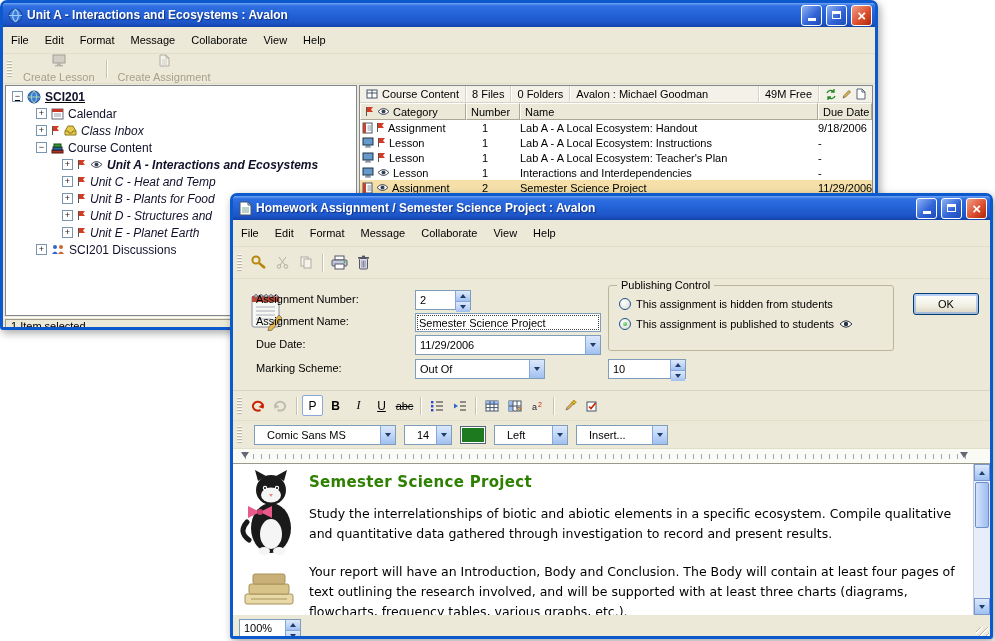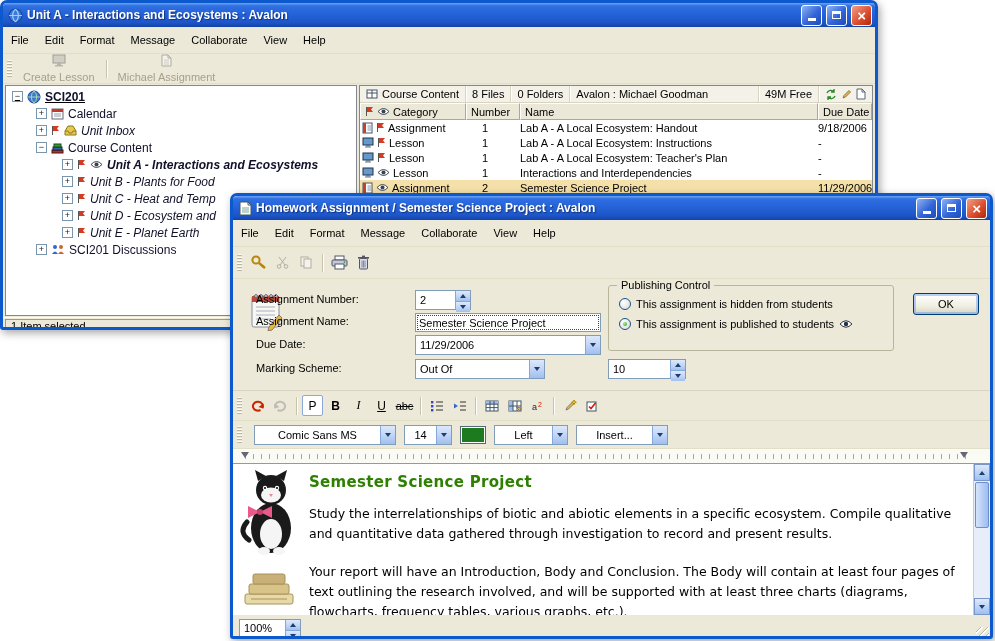--- a/index.html
+++ b/index.html
@@ -72,21 +72,21 @@
 .radio { width:12px; height:12px; border-radius:50%; border:1px solid #1D5489; background:radial-gradient(circle at 35% 35%, #fff, #D8D8D0); position:relative; flex:0 0 auto; }
 .radio.checked::after { content:""; position:absolute; left:3px; top:3px; width:4px; height:4px; border-radius:50%; background:radial-gradient(circle at 35% 35%, #A8F0A0, #1C9A1C); }
 .okbtn { position:absolute; left:680px; top:14px; width:66px; height:22px; border:1px solid #003C74; border-radius:3px; background:linear-gradient(180deg,#FFFFFF,#F1EFE2 60%,#D8D4C0); box-shadow:inset 0 0 0 2px rgba(95,150,240,.45); display:flex; align-items:center; justify-content:center; font-size:11px; }
 .fmtbar { height:30px; display:flex; align-items:center; padding-left:2px; border-bottom:1px solid #E2DFC8; }
 .fbtn { width:21px; height:21px; margin:0 1px; display:flex; align-items:center; justify-content:center; border:1px solid transparent; border-radius:2px; font-size:12px; }
 .fbtn.pressed { background:#fff; border-color:#8CA8D8; }
 .fbtn.b { font-weight:bold; } .fbtn.i { font-style:italic; font-family:"Liberation Serif", serif; } .fbtn.u { text-decoration:underline; }
 .fbtn.strike { font-size:11px; text-decoration:line-through; }
 .fontbar { height:28px; display:flex; align-items:center; padding-left:2px; gap:8px; border-bottom:1px solid #E2DFC8; }
 .combo2 { height:20px; background:#fff; border:1px solid #7F9DB9; display:flex; align-items:center; }
-.combo2 .cval { padding:0 3px; flex:1; overflow:hidden; white-space:nowrap;text-align:center; }
+.combo2 .cval { padding:0 12px; flex:1; overflow:hidden; white-space:nowrap; }
 .swatch { width:26px; height:18px; border:1px solid #567; box-shadow:inset 0 0 0 1px #fff; }
 .ruler { height:15px; background:#FBFBF6; border-bottom:1px solid #9A9A8A; position:relative; }
 .ticks { position:absolute; left:12px; right:24px; top:5px; height:5px; background:repeating-linear-gradient(90deg,#7A88B8 0 1px,transparent 1px 8px); opacity:.75; }
 .rmark { position:absolute; top:3px; width:0; height:0; border:4px solid transparent; border-top:6px solid #667; }
 .content { height:151px; background:#fff; display:flex; position:relative; overflow:hidden; }
 .margin-art { width:72px; display:flex; flex-direction:column; align-items:center; gap:12px; padding-top:6px; flex:0 0 auto; }
 .doc-text { flex:1; padding:6px 8px 0 4px; font-family:"DejaVu Sans", sans-serif; font-size:12.5px; line-height:20px; color:#000; overflow:hidden; }
 .doc-heading { font-size:15px; font-weight:bold; letter-spacing:.3px; margin:2px 0 12px; }
 .doc-text p { margin-bottom:18px; }
 .vscroll { width:17px; flex:0 0 auto; background:#E8EEF9; border-left:1px solid #C4CCDC; display:flex; flex-direction:column; }
@@ -148,21 +148,21 @@
           <svg width="11" height="13">
             <path d="M1 1 h6 l3 3 v8 H1 Z" fill="#fff" stroke="#567"></path>
             <path d="M7 1 v3 h3" fill="none" stroke="#567"></path>
             <g stroke="#9AB">
               <line x1="3" y1="6" x2="8" y2="6"></line>
               <line x1="3" y1="8" x2="8" y2="8"></line>
               <line x1="3" y1="10" x2="8" y2="10"></line>
             </g>
           </svg>
         </span>
-      <span>Michael Assignment</span>
+      <span>Create Assignment</span>
     </span>
   </div>
   <div class="main1">
 
     <div class="tree">
       <div class="trow ind0">
         <span class="exp minus"></span>
         <span class="icn">
             <svg width="14" height="14" viewBox="0 0 14 14">
               <circle cx="7" cy="7" r="6" fill="#3C78D8" stroke="#1C4890"></circle>
@@ -192,21 +192,21 @@
               <line x1="1.5" y1="1" x2="1.5" y2="10" stroke="#555"></line>
               <path d="M2 1 h6 l-2 2.5 2 2.5 H2 Z" fill="#D43B22"></path>
             </svg>
           </span>
         <span class="icn">
             <svg width="13" height="11">
               <path d="M1 6 L4 1 h5 l3 5 v4 H1 Z" fill="#E8C84A" stroke="#8A7A20"></path>
               <path d="M1 6 h3 l1 2 h3 l1 -2 h3" fill="none" stroke="#8A7A20"></path>
             </svg>
           </span>
-        <span class="tlabel it">Unit Inbox</span>
+        <span class="tlabel it">Class Inbox</span>
       </div>
       <div class="trow ind1">
         <span class="exp minus"></span>
         <span class="icn">
             <svg width="13" height="12">
               <rect x="1" y="8" width="11" height="3" fill="#A83428" stroke="#5A1208"></rect>
               <rect x="2" y="5" width="9" height="3" fill="#2F66A8" stroke="#10284A"></rect>
               <rect x="3" y="2" width="7" height="3" fill="#3A9A3A" stroke="#104A10"></rect>
             </svg>
           </span>
@@ -229,41 +229,41 @@
         <span class="tlabel it bold">Unit A - Interactions and Ecosystems</span>
       </div>
       <div class="trow ind2">
         <span class="exp plus"></span>
         <span class="icn">
             <svg width="9" height="11">
               <line x1="1.5" y1="1" x2="1.5" y2="10" stroke="#555"></line>
               <path d="M2 1 h6 l-2 2.5 2 2.5 H2 Z" fill="#D43B22"></path>
             </svg>
           </span>
-        <span class="tlabel it">Unit B - Plants for Food</span>
+        <span class="tlabel it">Unit C - Heat and Temp</span>
       </div>
       <div class="trow ind2">
         <span class="exp plus"></span>
         <span class="icn">
             <svg width="9" height="11">
               <line x1="1.5" y1="1" x2="1.5" y2="10" stroke="#555"></line>
               <path d="M2 1 h6 l-2 2.5 2 2.5 H2 Z" fill="#D43B22"></path>
             </svg>
           </span>
-        <span class="tlabel it">Unit C - Heat and Temp</span>
+        <span class="tlabel it">Unit B - Plants for Food</span>
       </div>
       <div class="trow ind2">
         <span class="exp plus"></span>
         <span class="icn">
             <svg width="9" height="11">
               <line x1="1.5" y1="1" x2="1.5" y2="10" stroke="#555"></line>
               <path d="M2 1 h6 l-2 2.5 2 2.5 H2 Z" fill="#D43B22"></path>
             </svg>
           </span>
-        <span class="tlabel it">Unit D - Ecosystem and</span>
+        <span class="tlabel it">Unit D - Structures and</span>
       </div>
       <div class="trow ind2">
         <span class="exp plus"></span>
         <span class="icn">
             <svg width="9" height="11">
               <line x1="1.5" y1="1" x2="1.5" y2="10" stroke="#555"></line>
               <path d="M2 1 h6 l-2 2.5 2 2.5 H2 Z" fill="#D43B22"></path>
             </svg>
           </span>
         <span class="tlabel it">Unit E - Planet Earth</span>

